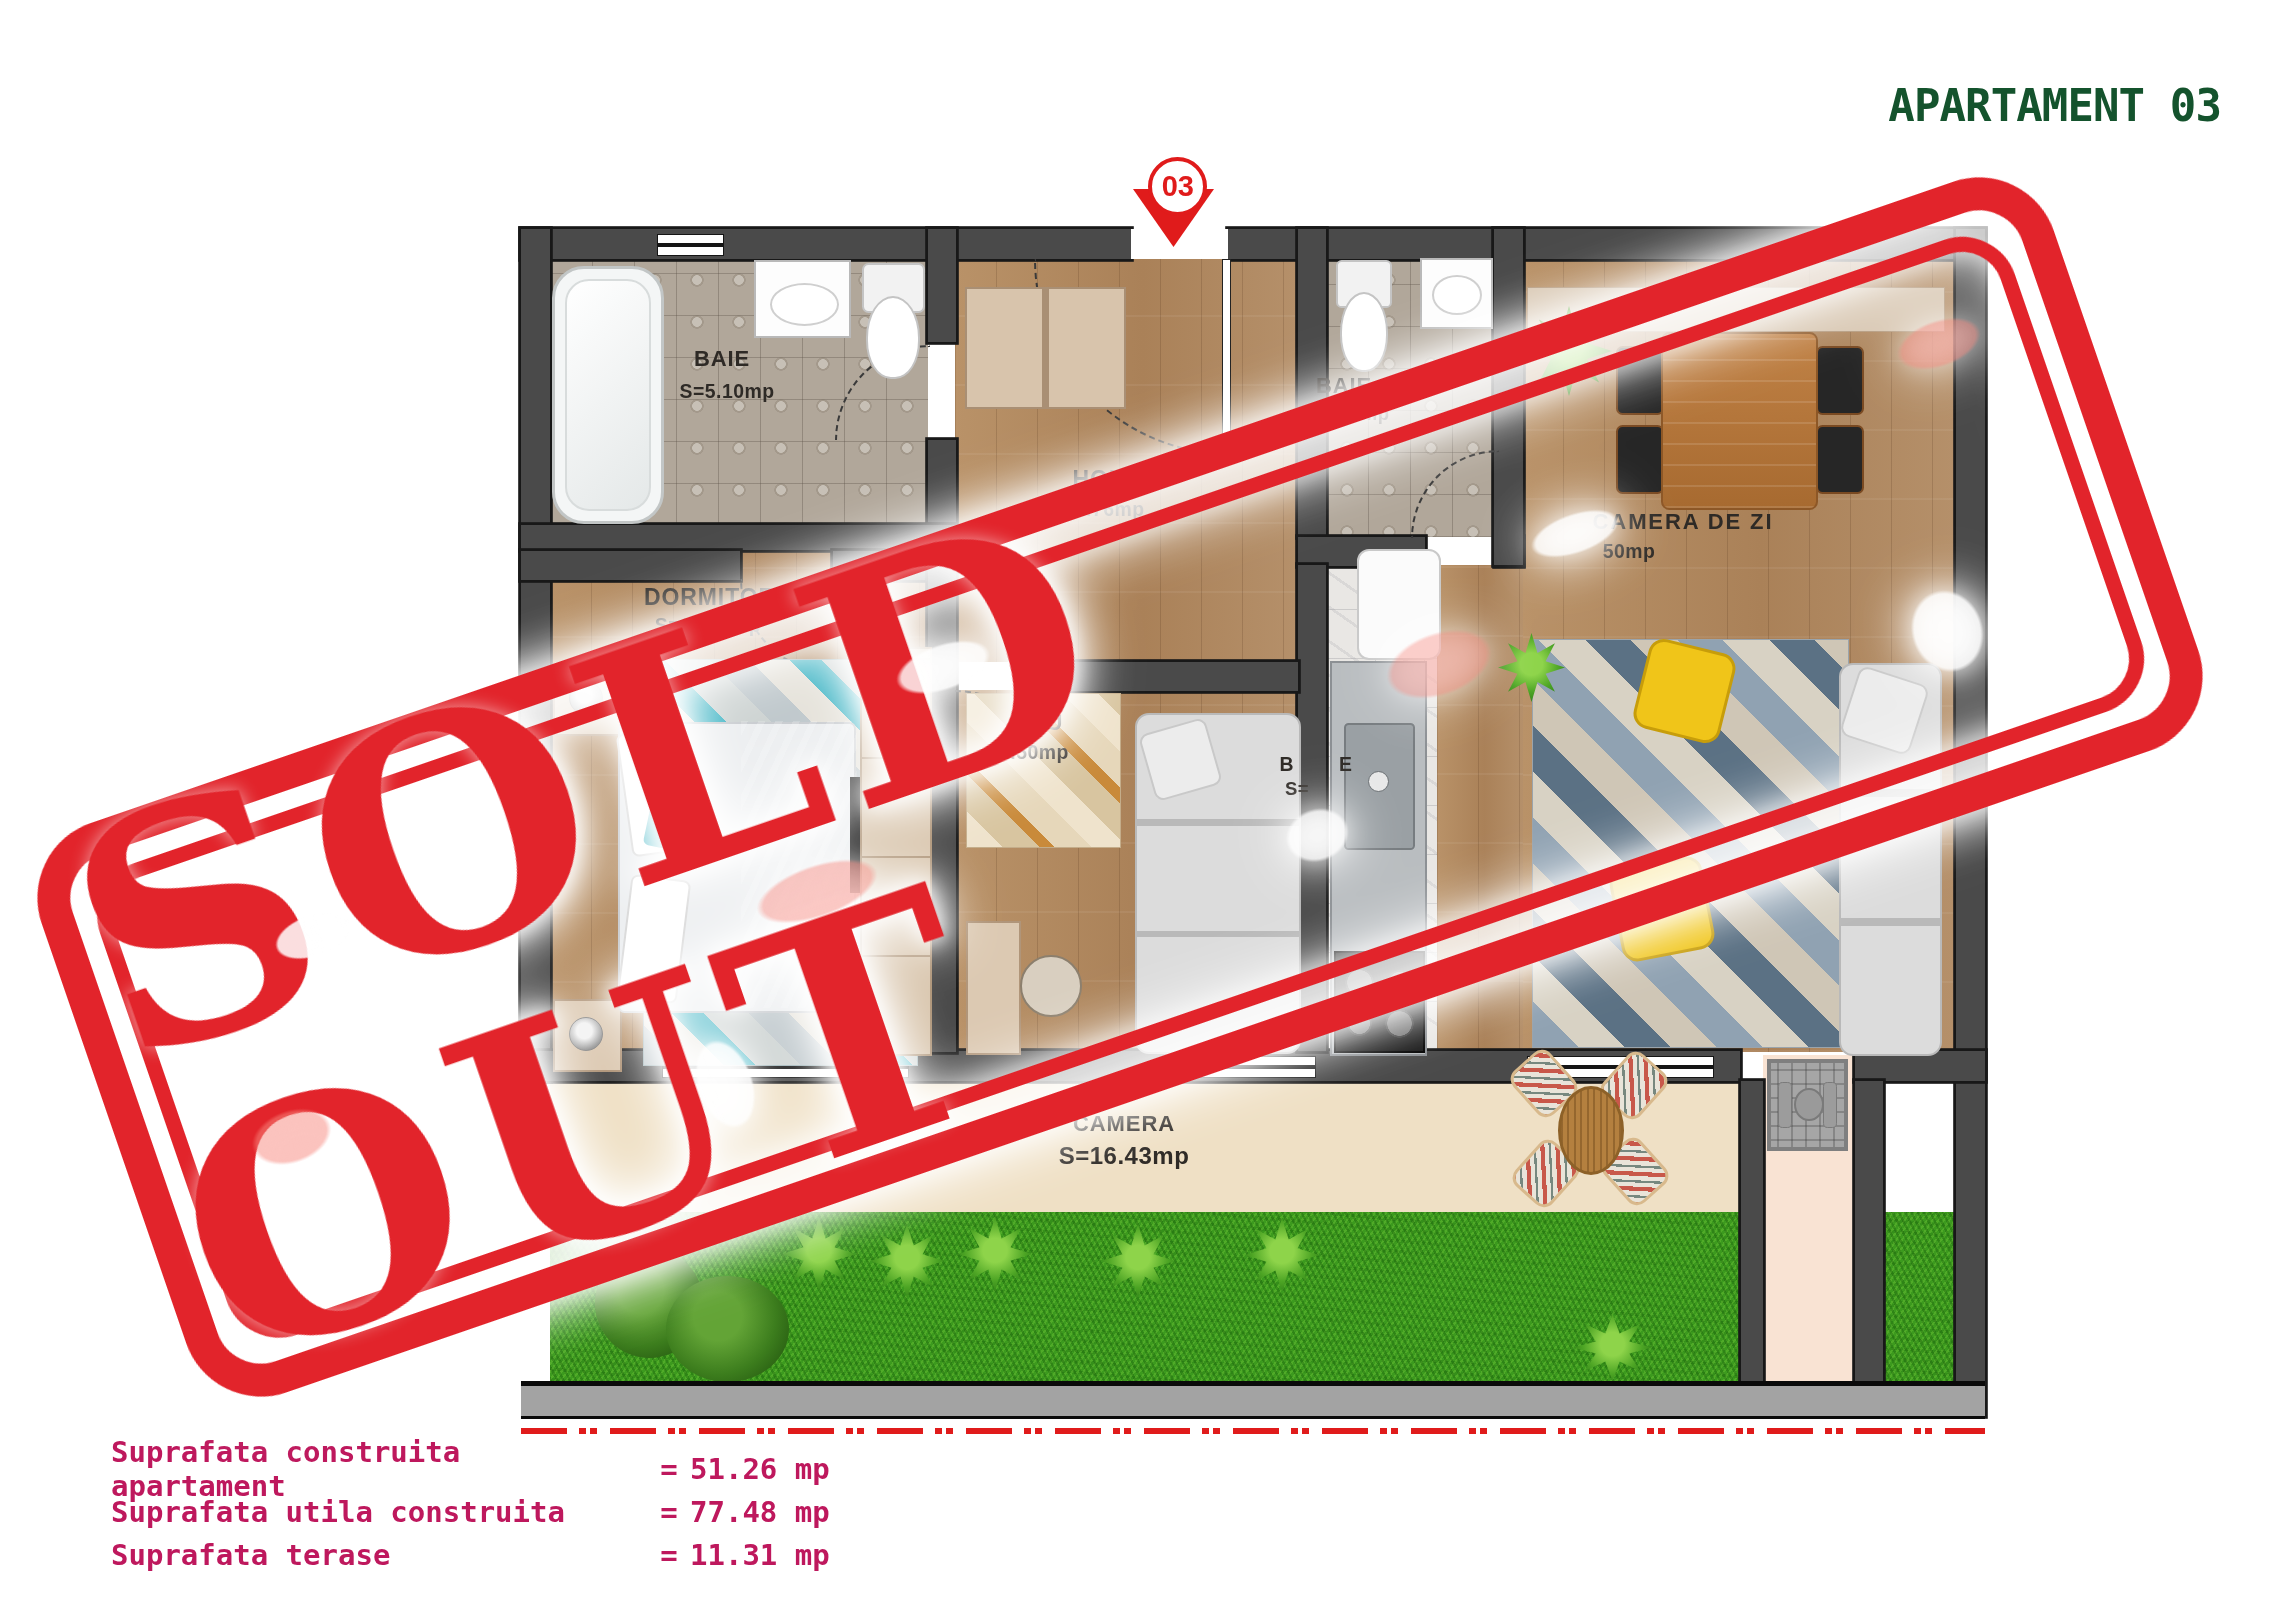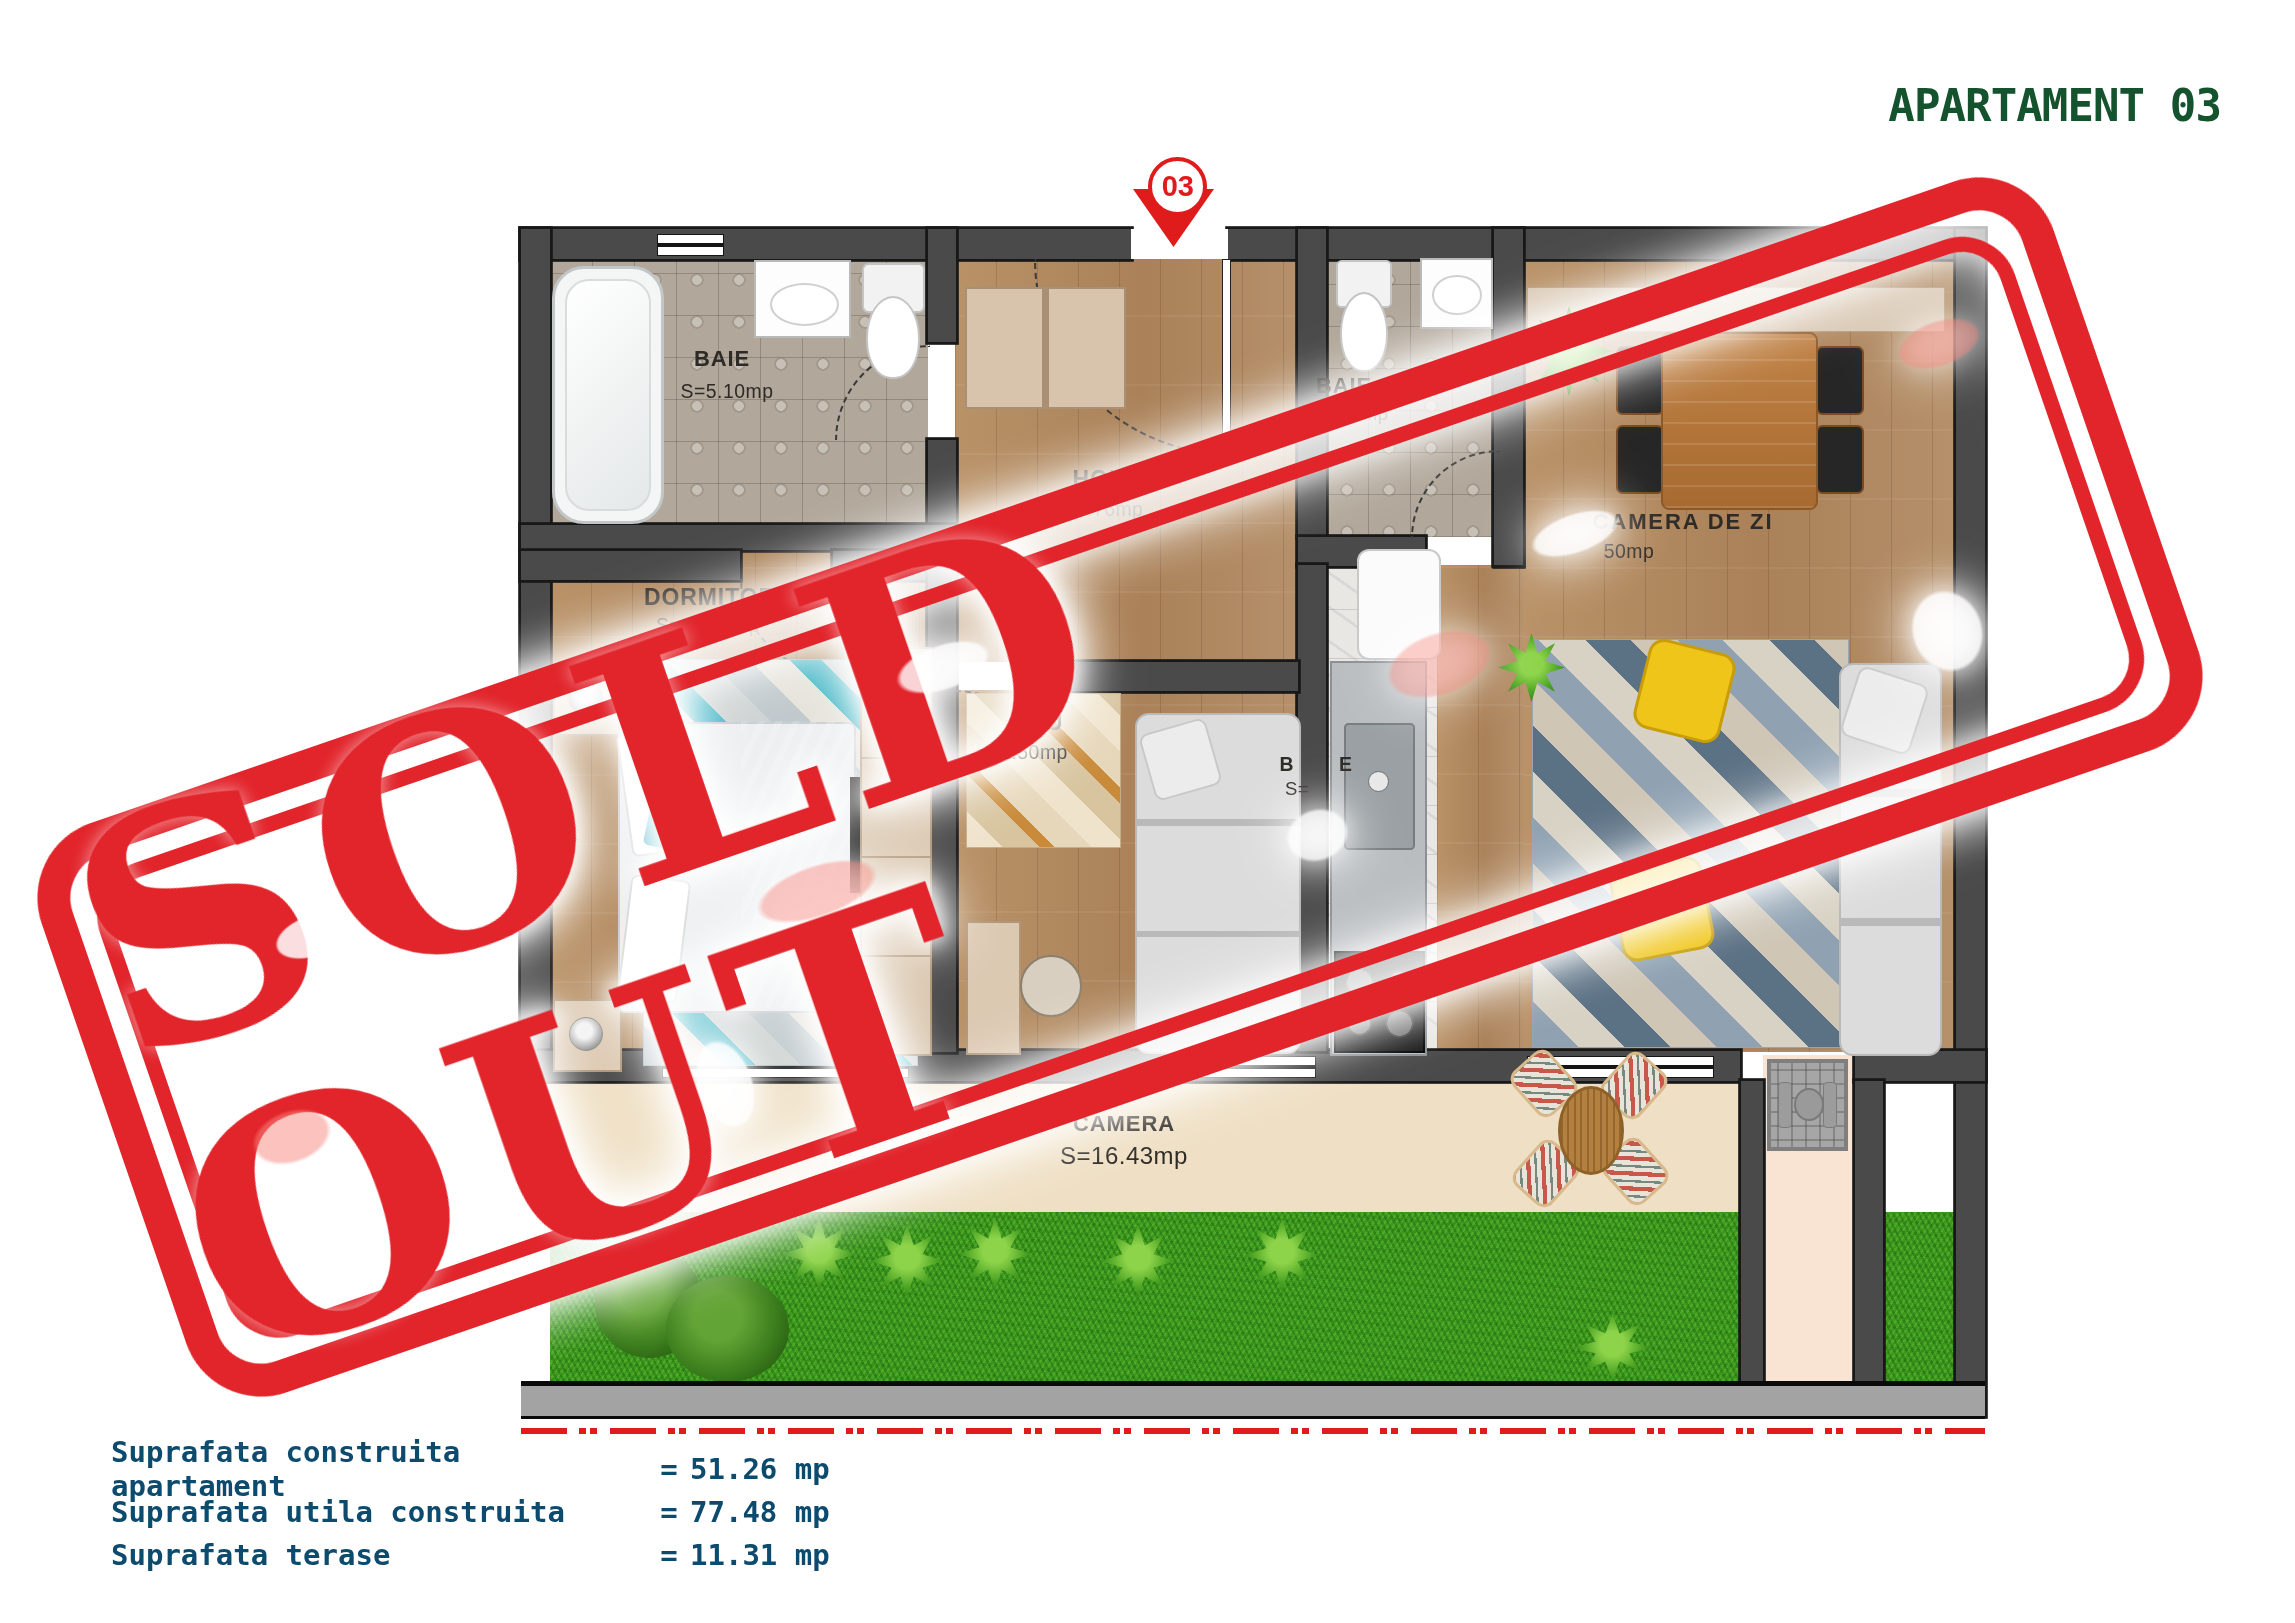--- a/index.html
+++ b/index.html
@@ -25,21 +25,21 @@
                      repeating-linear-gradient(35deg,rgba(170,170,175,.25) 0 2.8px,transparent 2.8px 28px);}
   .deck{background-color:#efe0c5;
     background-image:repeating-linear-gradient(90deg,#f6ead2 0 11px,#dcc8a6 11px 13px,#eede c2 13px 24px,#d5c19e 24px 25.4px);}
   .grass{background-color:#3c9a1e;
     background-image:repeating-linear-gradient(63deg,rgba(15,80,5,.30) 0 2.3px,transparent 2.3px 5.6px),
                      repeating-linear-gradient(-55deg,rgba(140,220,70,.25) 0 1.9px,transparent 1.9px 4.6px),
                      repeating-linear-gradient(5deg,rgba(25,100,10,.2) 0 3.2px,transparent 3.2px 10.6px);}
   .cream{background:#f9e3d3;}
   .room-label,.area-label{position:absolute;transform:translateX(-50%);color:#2e2a26;
     letter-spacing:0.9px;white-space:nowrap;font-weight:700;text-align:center;}
-  .area-label{font-weight:400;letter-spacing:0.5px;}
+  .area-label{font-weight:700;letter-spacing:0.5px;}
   .arc{position:absolute;border:2.3px dashed #3a3a3a;}
   .win{position:absolute;background:#fff;border:1.9px solid #151515;
     background-image:linear-gradient(to bottom,transparent 42%,#151515 42% 58%,transparent 58%);}
   .plant{position:absolute;background:radial-gradient(circle at 50% 45%,#8ed44a 0 22%,#4ca424 55%,#1f6a10 95%);
     clip-path:polygon(50% 0%,59% 29%,85% 15%,71% 41%,100% 50%,71% 59%,85% 85%,59% 71%,50% 100%,41% 71%,15% 85%,29% 59%,0% 50%,29% 41%,15% 15%,41% 29%);}
   .bush{position:absolute;border-radius:50%;
     background:radial-gradient(circle at 42% 38%,#63a436 0 25%,#3c7d1d 60%,#1e4f0c 95%);}
   .chair-dining{position:absolute;background:#262626;border:2.8px solid #7a4a22;border-radius:6.5px;}
   .diamond-rug{background-image:repeating-linear-gradient(45deg,#90a2b2 0 32px,#d8d2c4 32px 65px,#5b7184 65px 97px,#cfc6b6 97px 130px),
                                 repeating-linear-gradient(-45deg,rgba(255,255,255,.22) 0 32px,rgba(60,60,60,.16) 32px 65px);}
@@ -76,21 +76,21 @@
   
   #title{position:absolute;top:80px;right:74px;font-family:"DejaVu Sans Mono","Liberation Mono",monospace;
     font-size:44px;font-weight:600;letter-spacing:-0.9px;color:#14532d;z-index:60;}
   #marker{position:absolute;left:1133px;top:157px;width:81px;height:90px;z-index:5;}
   #marker .tri{position:absolute;left:0;top:32px;width:81px;height:58px;background:#e01b1b;
     clip-path:polygon(0 0,100% 0,50% 100%);}
   #marker .circ{position:absolute;left:15.3px;top:0;width:51px;height:51px;background:#fff;
     border:4.2px solid #e01b1b;border-radius:50%;display:flex;align-items:center;justify-content:center;
     font-size:29px;font-weight:700;color:#e01b1b;font-family:"Liberation Sans",sans-serif;}
   #legend{position:absolute;left:111px;top:1447px;font-family:"DejaVu Sans Mono","Liberation Mono",monospace;
-    color:#0c4a6e;font-size:29px;font-weight:600;z-index:10;}
+    color:#be185d;font-size:29px;font-weight:600;z-index:10;}
   #legend .row{display:flex;height:43px;align-items:center;}
   #legend .lab{width:537px;}
   #legend .eq{width:42px;text-align:center;}
 
   .dashline{position:absolute;left:521px;top:1428px;width:1464px;height:5.6px;z-index:4;
     background:repeating-linear-gradient(90deg,#e01b1b 0 46px,transparent 46px 58px,#e01b1b 58px 65px,transparent 65px 69px,#e01b1b 69px 76px,transparent 76px 89px);}
   .bottomstrip{position:absolute;left:521px;top:1381px;width:1464px;height:38px;background:#a3a3a3;
     border-top:5.6px solid #0a0a0a;border-bottom:3.2px solid #0a0a0a;box-sizing:border-box;z-index:3;}
 
   .lamp{position:absolute;width:32px;height:32px;border-radius:50%;

